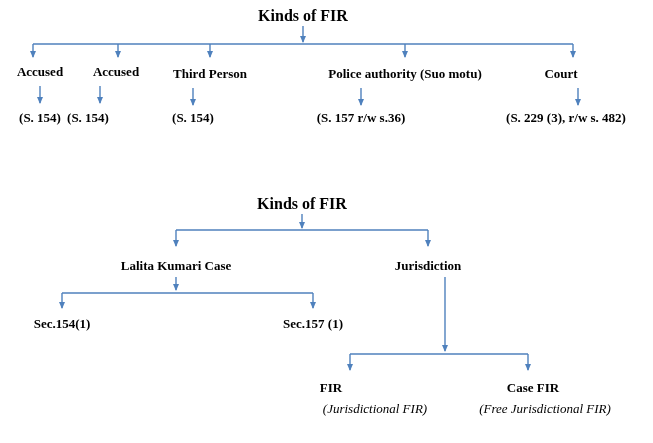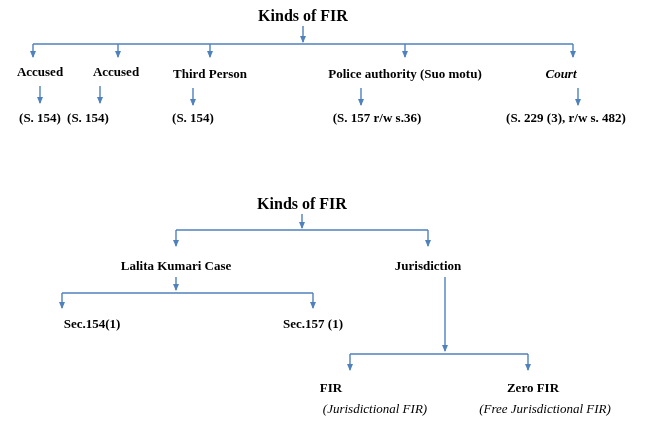--- a/index.html
+++ b/index.html
@@ -89,35 +89,35 @@
       </g>
     </g>
   </svg>
 
   <div class="node root" style="left:303px; top:8px;">Kinds of FIR</div>
 
   <div class="node" style="left:40px;  top:64px;">Accused</div>
   <div class="node" style="left:116px; top:64px;">Accused</div>
   <div class="node" style="left:405px; top:66px;">Police authority (Suo motu)</div>
   <div class="node" style="left:210px; top:66px;">Third Person</div>
-  <div class="node" style="left:561px; top:66px;font-style:italic;">Court</div>
+  <div class="node" style="left:561px; top:66px;">Court</div>
 
   <div class="node section" style="left:40px;  top:110px;">(S. 154)</div>
   <div class="node section" style="left:88px;  top:110px;">(S. 154)</div>
   <div class="node section" style="left:193px; top:110px;">(S. 154)</div>
-  <div class="node section" style="left:361px; top:110px;margin-left:16px;">(S. 157 r/w s.36)</div>
+  <div class="node section" style="left:361px; top:110px;">(S. 157 r/w s.36)</div>
   <div class="node section" style="left:566px; top:110px;">(S. 229 (3), r/w s. 482)</div>
 
   <div class="node root" style="left:302px; top:196px;">Kinds of FIR</div>
 
   <div class="node" style="left:176px; top:258px;">Lalita Kumari Case</div>
   <div class="node" style="left:428px; top:258px;">Jurisdiction</div>
 
-  <div class="node" style="left:62px;  top:316px;margin-left:30px;">Sec.154(1)</div>
+  <div class="node" style="left:62px;  top:316px;">Sec.154(1)</div>
   <div class="node" style="left:313px; top:316px;">Sec.157 (1)</div>
 
   <div class="node" style="left:331px; top:380px;">FIR</div>
   <div class="node note" style="left:375px; top:401px;">(Jurisdictional FIR)</div>
 
-  <div class="node" style="left:533px; top:380px;">Zero FIR</div>
+  <div class="node" style="left:533px; top:380px;">Case FIR</div>
   <div class="node note" style="left:545px; top:401px;">(Free Jurisdictional FIR)</div>
 
 </div>
 
 </body></html>

